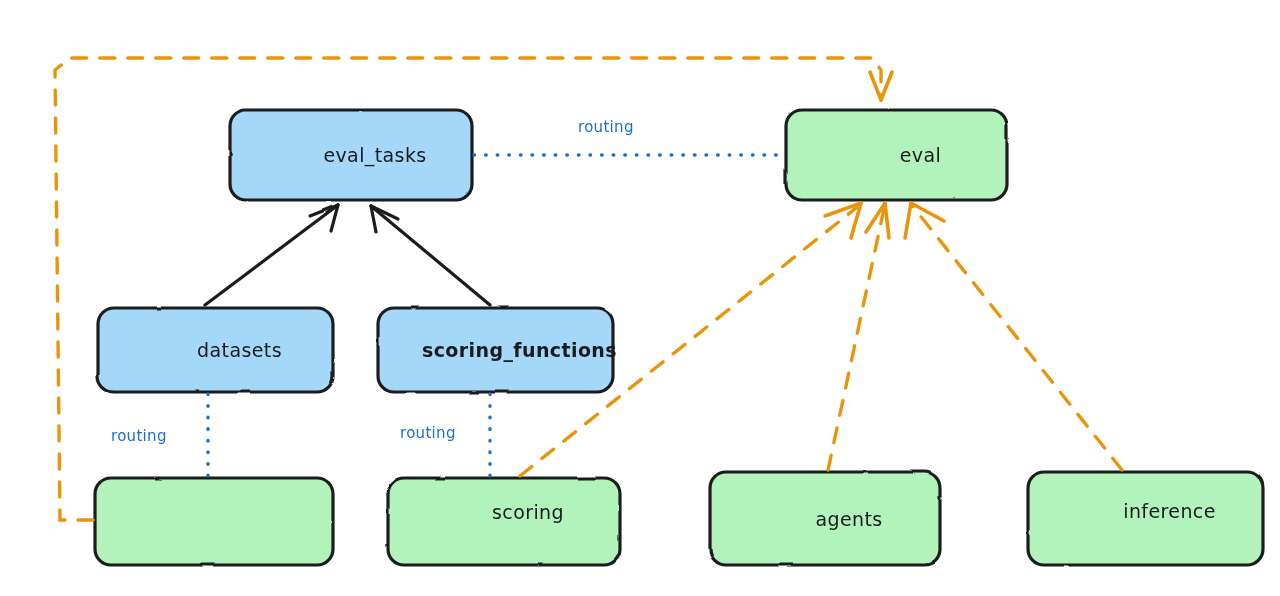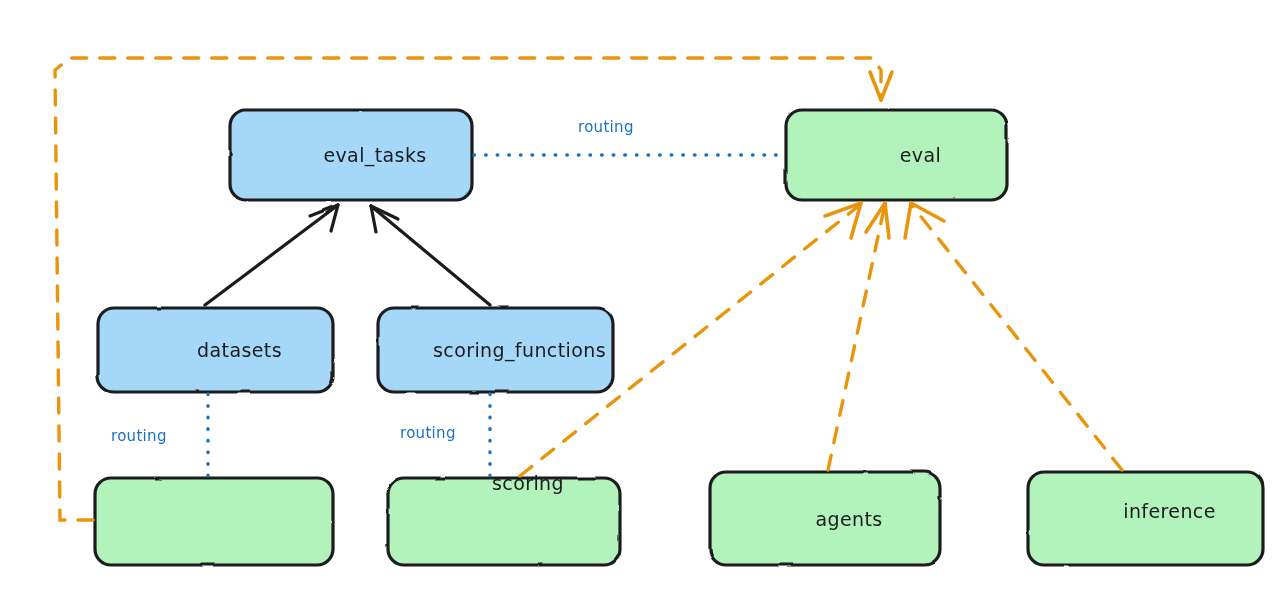--- a/index.html
+++ b/index.html
@@ -174,24 +174,24 @@
       </g>
     </g>
   </svg>
 
   <div class="node-label" style="left:230px; top:110px; width:242px; height:90px;">eval_tasks</div>
 
   <div class="node-label" style="left:98px; top:308px; width:235px; height:84px;">datasets</div>
 
   <div class="node-label" style="left:786px; top:110px; width:221px; height:90px;">eval</div>
 
-  <div class="node-label" style="left:378px; top:308px; width:235px; height:84px;">scoring_functions</div>
-
-
-  <div class="node-label" style="left:388px; top:450px; width:232px; height:66px;">scoring</div>
+  <div class="node-label" style="left:378px; top:308px; width:235px; height:84px;font-weight:bold;">scoring_functions</div>
+
+
+  <div class="node-label" style="left:388px; top:479px; width:232px; height:66px;">scoring</div>
 
   <div class="node-label" style="left:710px; top:472px; width:230px; height:93px;">agents</div>
 
   <div class="node-label" style="left:1028px; top:472px; width:235px; height:78px;">inference</div>
 
   <div class="edge-label" style="left:578px; top:118px;">routing</div>
 
   <div class="edge-label" style="left:111px; top:427px;">routing</div>
 
   <div class="edge-label" style="left:400px; top:424px;">routing</div>

